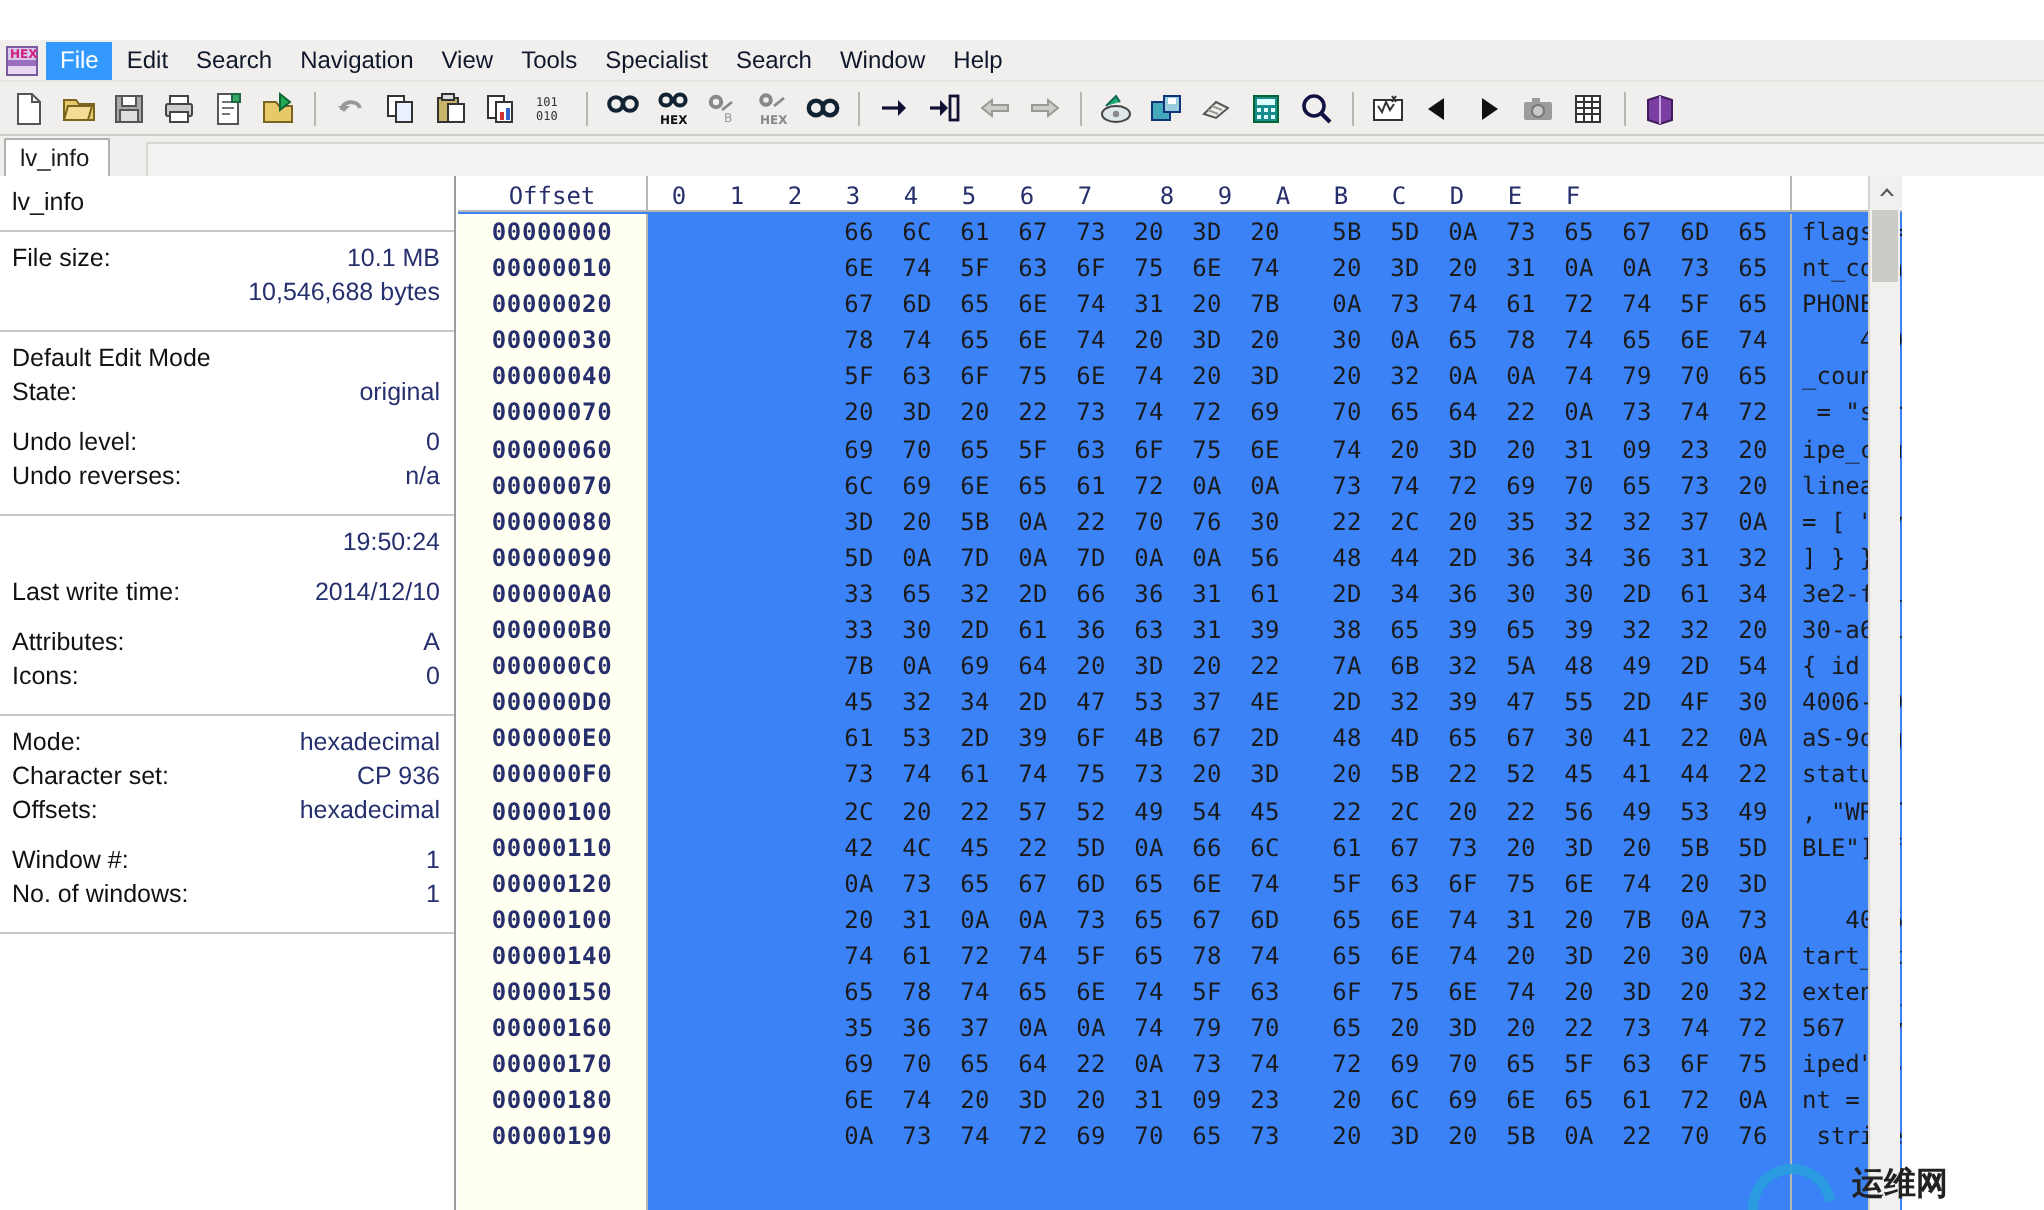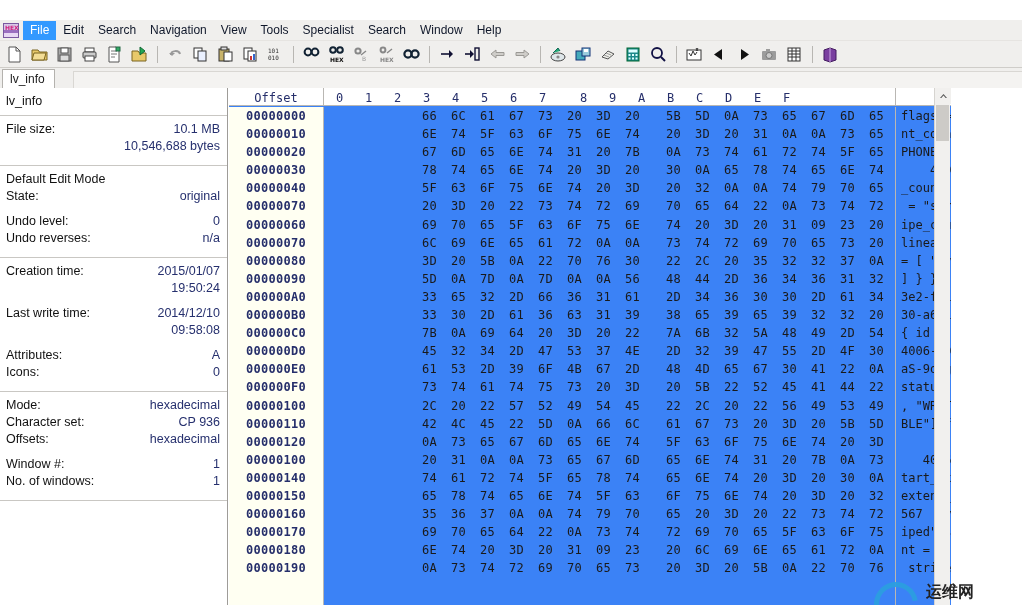--- a/index.html
+++ b/index.html
@@ -466,35 +466,27 @@
             <span class="v">0</span>
           </div>
           <div class="ip-row">
             <span class="k">Undo reverses:</span>
             <span class="v">n/a</span>
           </div>
         </div>
         <div class="ip-rule"></div>
         <div class="ip-group">
           <div class="ip-row">
-            <span class="k">Creation time:</span>
-            <span class="v">2015/01/07</span>
-          </div>
-          <div class="ip-row">
             <span class="k"></span>
             <span class="v">19:50:24</span>
           </div>
           <div class="ip-row" style="height: 8px;"></div>
           <div class="ip-row">
             <span class="k">Last write time:</span>
             <span class="v">2014/12/10</span>
-          </div>
-          <div class="ip-row">
-            <span class="k"></span>
-            <span class="v">09:58:08</span>
           </div>
           <div class="ip-row" style="height: 8px;"></div>
           <div class="ip-row">
             <span class="k">Attributes:</span>
             <span class="v">A</span>
           </div>
           <div class="ip-row">
             <span class="k">Icons:</span>
             <span class="v">0</span>
           </div>

